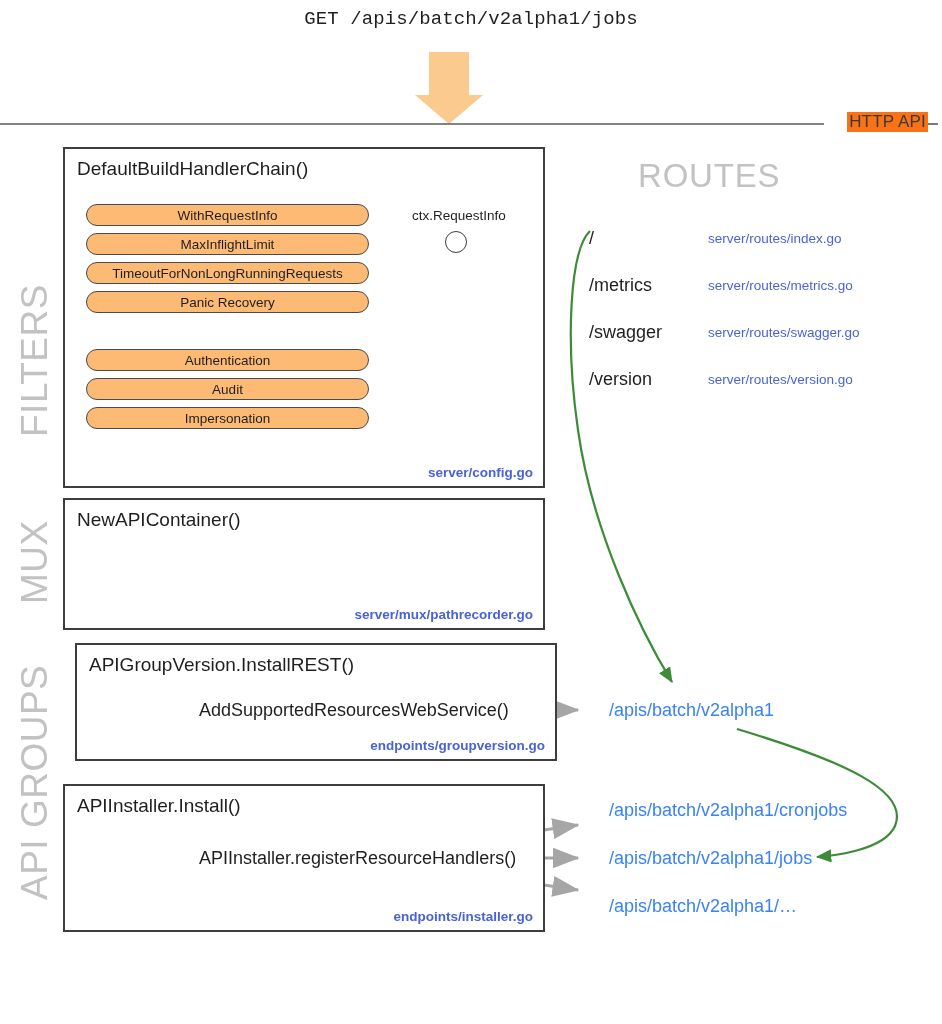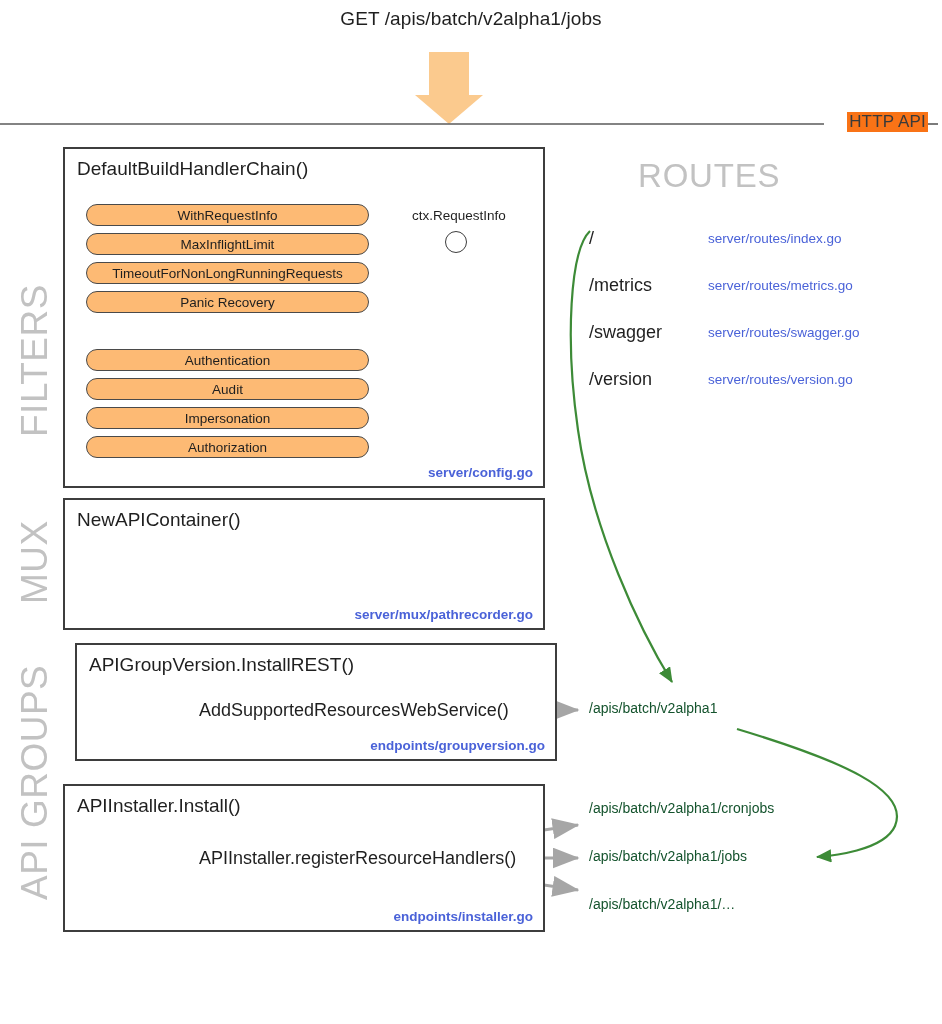--- a/index.html
+++ b/index.html
@@ -30,20 +30,21 @@
   
   .request-label {
     position: absolute;
     left: 0;
     top: 8px;
     width: 942px;
     text-align: center;
     font-size: 19px;
     color: #1f1f1f;
     letter-spacing: 0.1px;
+    font-family: Liberation Mono, monospace;
   }
 
   
   .http-api-label {
     position: absolute;
     right: 14px;
     top: 112px;
     font-size: 17px;
     color: #3a3a3a;
     background: #f97316;
@@ -145,23 +146,24 @@
   .route-file {
     position: absolute;
     font-size: 13.5px;
     color: #4a62d8;
     white-space: nowrap;
   }
 
   
   .endpoint {
     position: absolute;
-    font-size: 14px;
-    color: #14532d;
-    white-space: nowrap;
+    font-size: 18px;
+    color: #3b82f6;
+    white-space: nowrap;
+    margin-left: 20px;
   }
 </style>
 </head>
 <body>
 
 <div id="stage">
 
   <svg id="svg-layer" viewBox="0 0 942 1024">
     <defs>
       <marker id="mk-gray" markerWidth="9" markerHeight="7" refX="8.5" refY="3.5" orient="auto" markerUnits="strokeWidth">
@@ -233,21 +235,20 @@
     <div class="panel-file">server/config.go</div>
   </div>
 
   <div class="pill" style="left:86px; top:204px; width:283px;">WithRequestInfo</div>
   <div class="pill" style="left:86px; top:233px; width:283px;">MaxInflightLimit</div>
   <div class="pill" style="left:86px; top:291px; width:283px;">Panic Recovery</div>
   <div class="pill" style="left:86px; top:262px; width:283px;">TimeoutForNonLongRunningRequests</div>
   <div class="pill" style="left:86px; top:349px; width:283px;">Authentication</div>
   <div class="pill" style="left:86px; top:378px; width:283px;">Audit</div>
   <div class="pill" style="left:86px; top:407px; width:283px;">Impersonation</div>
-  <div class="pill" style="left:86px; top:436px; width:283px;">Authorization</div>
 
   <div class="ctx-label" style="left:412px; top:208px;">ctx.RequestInfo</div>
   <div class="ctx-circle" style="left:445px; top:231px;"></div>
 
   <div class="panel" style="left:63px; top:498px; width:482px; height:132px;">
     <div class="panel-title">NewAPIContainer()</div>
     <div class="panel-file">server/mux/pathrecorder.go</div>
   </div>
 
   <div class="panel" style="left:63px; top:643px; width:482px; height:118px;margin-left:12px;">

